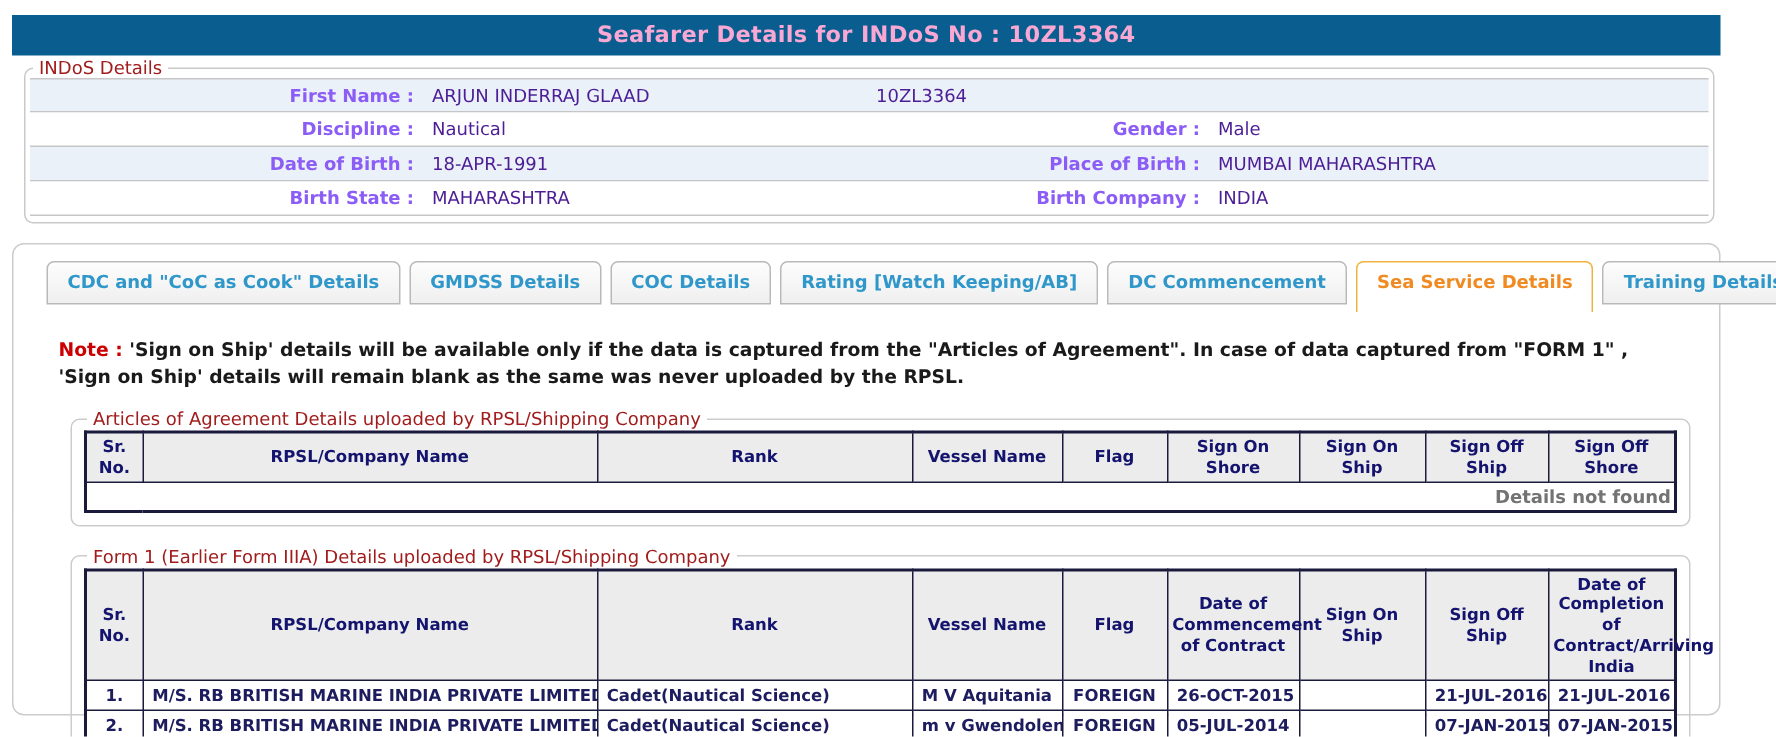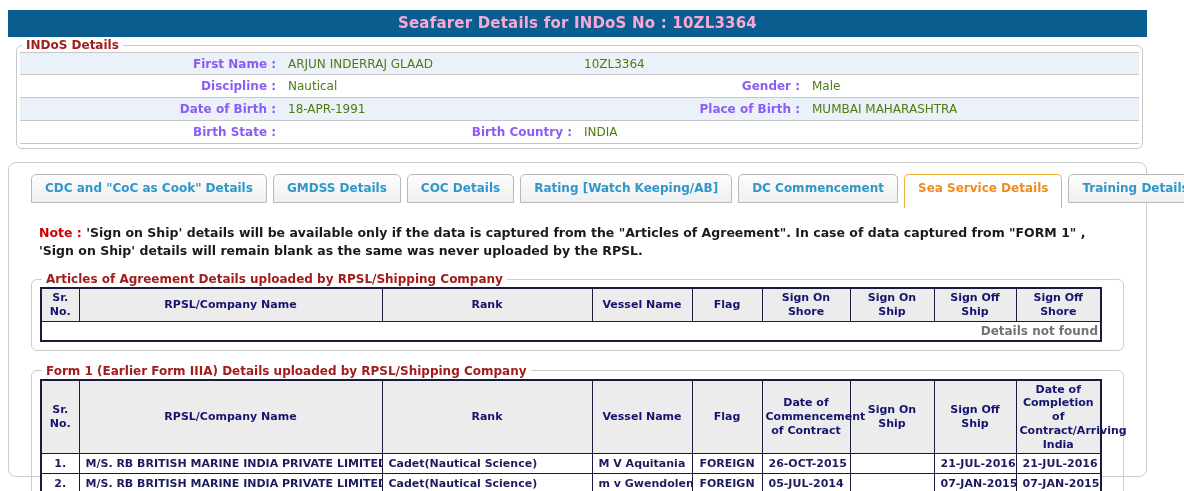--- a/index.html
+++ b/index.html
@@ -23,21 +23,21 @@
 
   
   fieldset.indos {
     margin:1px 41px 0 16px;
     border:1px solid #c9c9c9;
     border-radius:6px;
     padding:0 3px 4px;
   }
   fieldset legend {
     color:#a11c1c;
-    font-weight:bold;
+    font-weight:normal;
     font-size:12px;
     padding:0 4px;
     margin-left:2px;
   }
   .detail-row {
     display:grid;
     grid-template-columns:262px 296px 228px 1fr;
     align-items:center;
     min-height:23px;
     border-bottom:1px solid #c6c6c6;
@@ -46,21 +46,21 @@
   }
   .detail-row:first-of-type { border-top:1px solid #c6c6c6; }
   .detail-row.striped { background:#eaf1f9; }
   .dlabel {
     text-align:right;
     font-weight:bold;
     color:#8b5cf6;
     padding-right:6px;
     white-space:nowrap;
   }
-  .dvalue { color:#4d7c0f; padding-left:6px; white-space:nowrap; }
+  .dvalue { color:#4c1d95; padding-left:6px; white-space:nowrap; }
 
   
   .panel {
     margin:13px 37px 0 8px;
     height:315px;
     border:1px solid #ccc;
     border-radius:8px;
     padding:11px 22px 0 22px;
   }
 
@@ -90,21 +90,21 @@
     margin:17px 8px 0 8px;
     font-size:12.5px;
     font-weight:bold;
     color:#1a1a1a;
     line-height:1.4;
   }
   .note-prefix { color:#cc0000; }
 
   
   fieldset.tbl-fs {
-    margin:13px 0 0 0;
+    margin:13px 0 0 16px;
     border:1px solid #ccc;
     border-radius:6px;
     padding:1px 8px 8px;
   }
   table.svc {
     width:1060px;
     border-collapse:collapse;
     border:2px solid #1a1a3c;
     table-layout:fixed;
   }
@@ -155,21 +155,22 @@
     <span class="dvalue">Male</span>
   </div>
   <div class="detail-row striped">
     <span class="dlabel">Date of Birth :</span>
     <span class="dvalue">18-APR-1991</span>
     <span class="dlabel">Place of Birth :</span>
     <span class="dvalue">MUMBAI MAHARASHTRA</span>
   </div>
   <div class="detail-row">
     <span class="dlabel">Birth State :</span>
-    <span class="dlabel">Birth Country :</span>
+    <span class="dvalue">MAHARASHTRA</span>
+    <span class="dlabel">Birth Company :</span>
     <span class="dvalue">INDIA</span>
   </div>
 </fieldset>
 
 <div class="panel">
 
   <div class="tabs">
     <div class="tab">CDC and "CoC as Cook" Details</div>
     <div class="tab">GMDSS Details</div>
     <div class="tab">COC Details</div>

